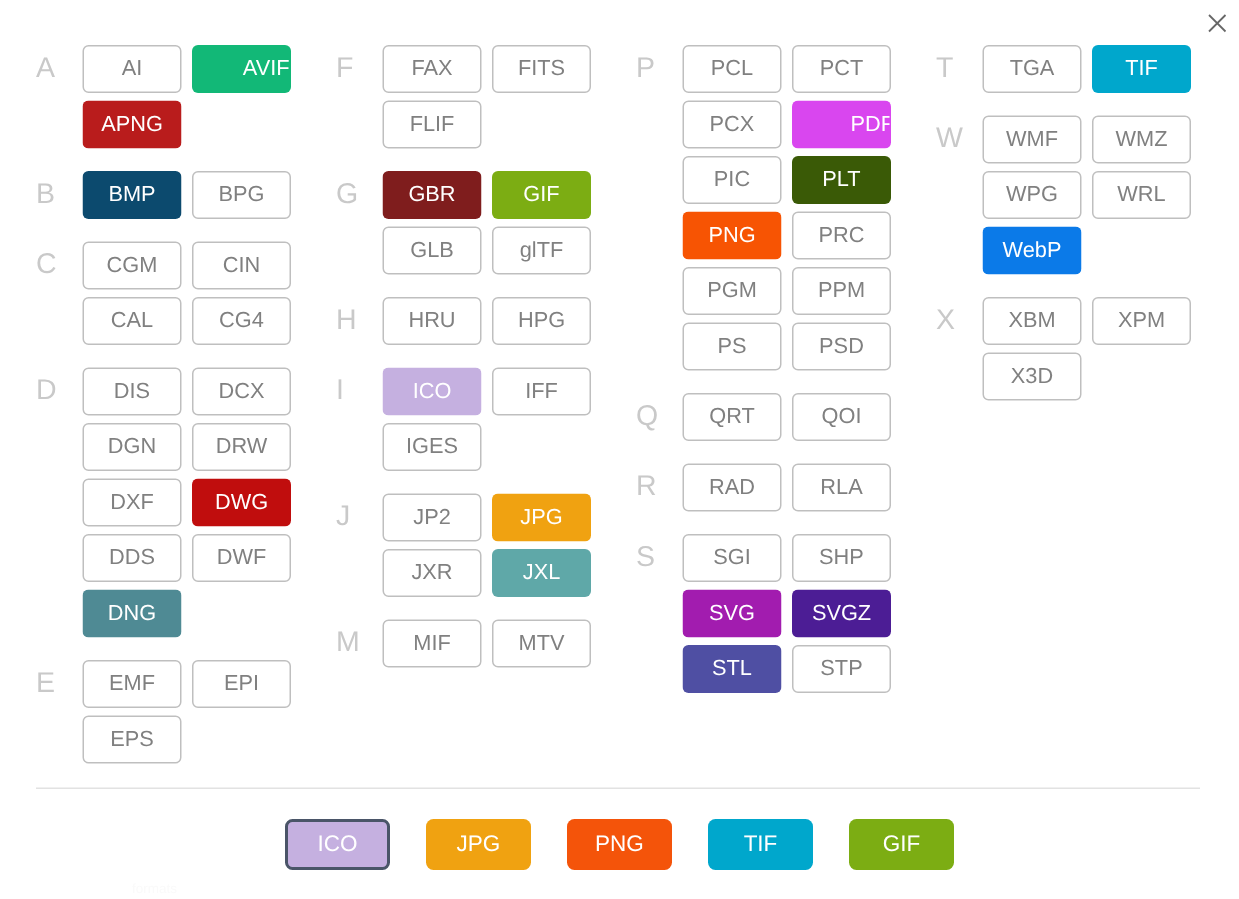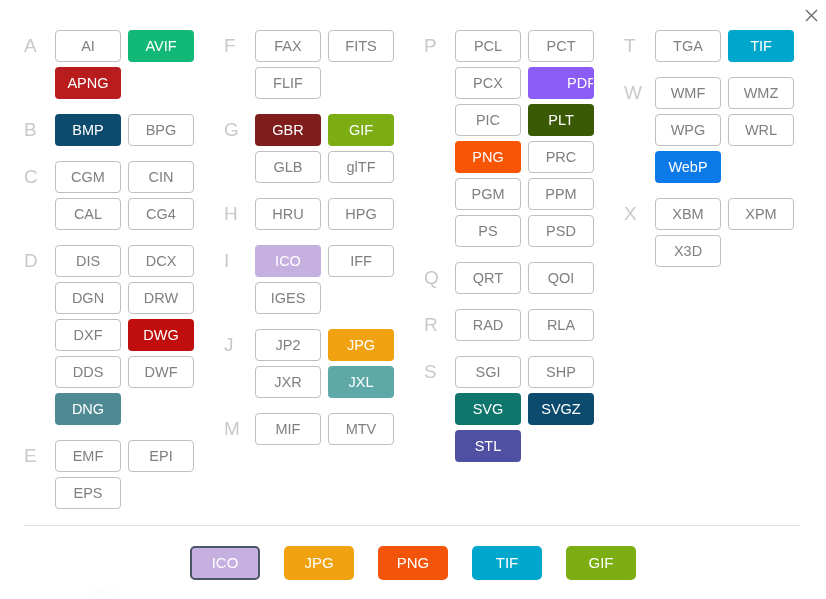--- a/index.html
+++ b/index.html
@@ -162,21 +162,21 @@
     <line x1="12" y1="1" x2="1" y2="12" stroke="#666666" stroke-width="1.2"></line>
   </svg>
 </div>
 
 <div id="format-board">
     <div class="board-column">
       <div class="letter-group">
         <div class="group-letter">A</div>
         <div class="group-buttons">
           <div class="fmt">AI</div>
-          <div class="fmt colored" style="background: rgb(18, 184, 119);">AVIF</div>
+          <div class="fmt colored" style="background: rgb(18, 184, 119); text-align: right;">AVIF</div>
           <div class="fmt colored" style="background: #b91c1c;">APNG</div>
         </div>
       </div>
       <div class="letter-group">
         <div class="group-letter">B</div>
         <div class="group-buttons">
           <div class="fmt colored" style="background: #0c4a6e;">BMP</div>
           <div class="fmt">BPG</div>
         </div>
       </div>
@@ -262,21 +262,21 @@
         </div>
       </div>
     </div>
     <div class="board-column">
       <div class="letter-group">
         <div class="group-letter">P</div>
         <div class="group-buttons">
           <div class="fmt">PCL</div>
           <div class="fmt">PCT</div>
           <div class="fmt">PCX</div>
-          <div class="fmt colored" style="background: #8b5cf6; padding-left: 38px;">PDF</div>
+          <div class="fmt colored" style="background: #d946ef; padding-left: 38px;">PDF</div>
           <div class="fmt">PIC</div>
           <div class="fmt colored" style="background: rgb(58, 90, 6);">PLT</div>
           <div class="fmt colored" style="background: rgb(247, 84, 3);">PNG</div>
           <div class="fmt">PRC</div>
           <div class="fmt">PGM</div>
           <div class="fmt">PPM</div>
           <div class="fmt">PS</div>
           <div class="fmt">PSD</div>
         </div>
       </div>
@@ -292,23 +292,24 @@
         <div class="group-buttons">
           <div class="fmt">RAD</div>
           <div class="fmt">RLA</div>
         </div>
       </div>
       <div class="letter-group">
         <div class="group-letter">S</div>
         <div class="group-buttons">
           <div class="fmt">SGI</div>
           <div class="fmt">SHP</div>
-          <div class="fmt colored" style="background: #0f766e;">SVG</div>
-          <div class="fmt colored" style="background: #0c4a6e;">SVGZ</div>
+          <div class="fmt colored" style="background: #a21caf;">SVG</div>
+          <div class="fmt colored" style="background: #4c1d95;">SVGZ</div>
           <div class="fmt colored" style="background: rgb(79, 79, 163);">STL</div>
+          <div class="fmt">STP</div>
         </div>
       </div>
     </div>
     <div class="board-column">
       <div class="letter-group">
         <div class="group-letter">T</div>
         <div class="group-buttons">
           <div class="fmt">TGA</div>
           <div class="fmt colored" style="background: rgb(0, 167, 204);">TIF</div>
         </div>

